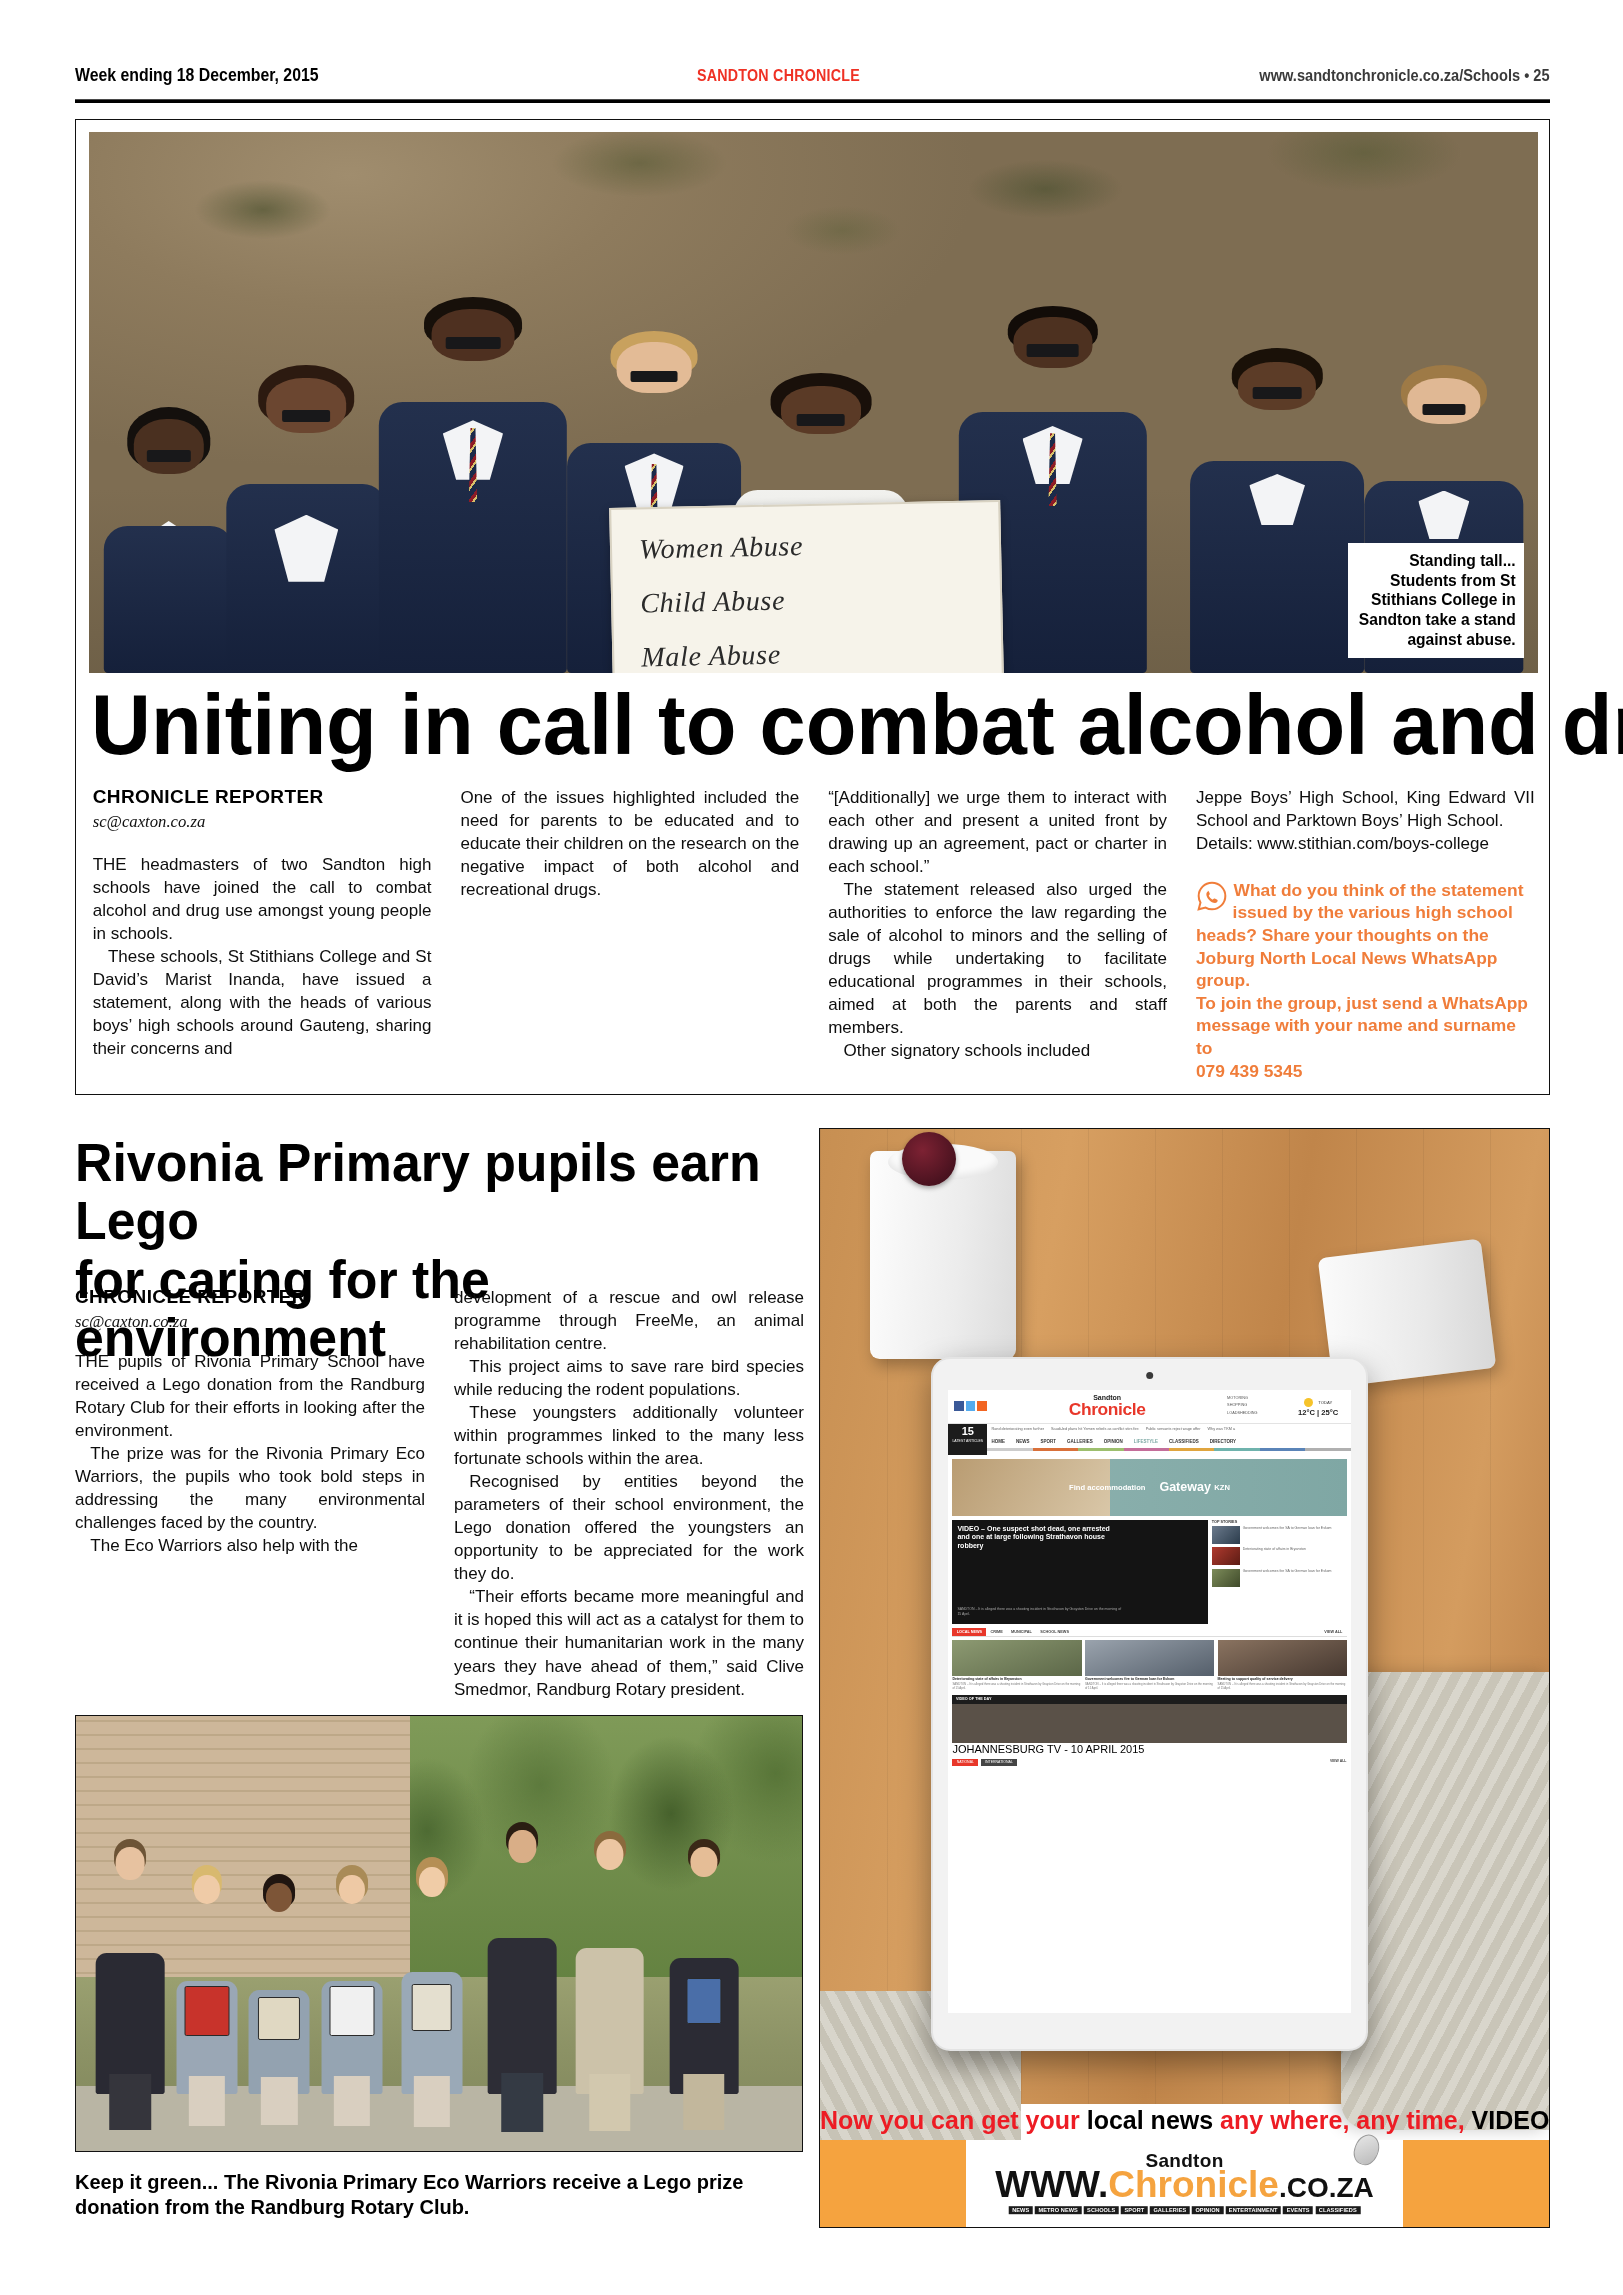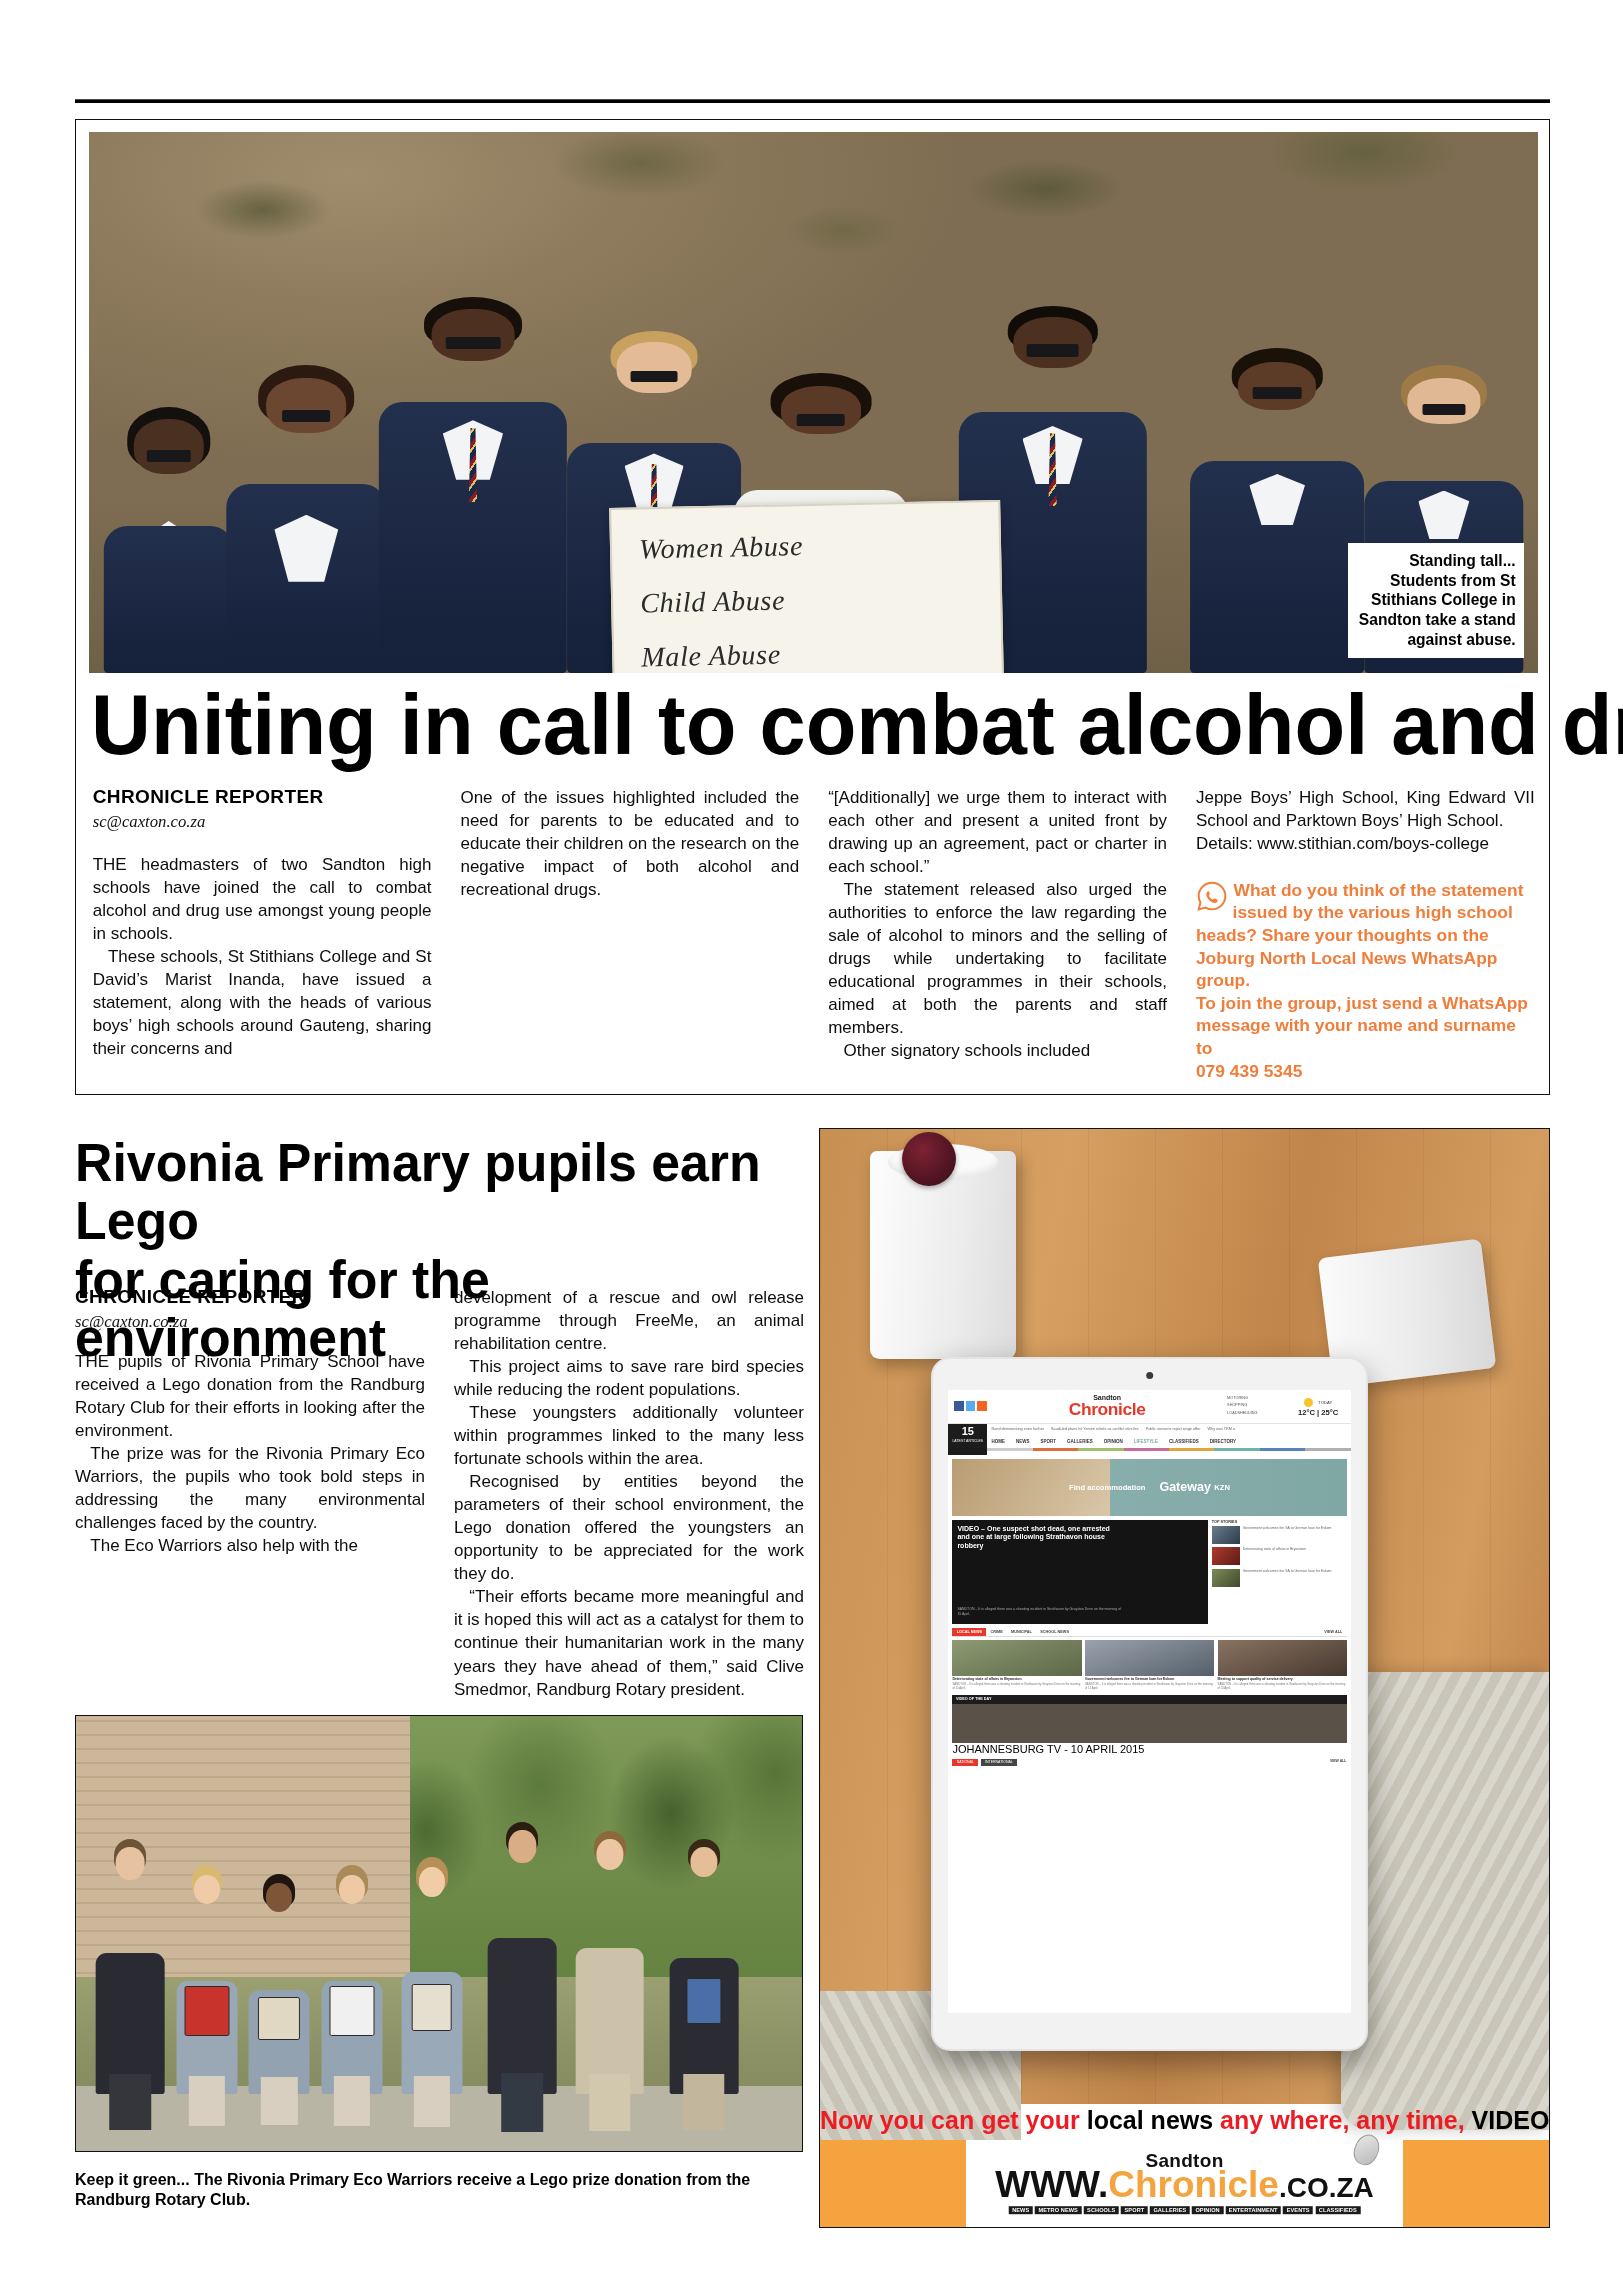--- a/index.html
+++ b/index.html
@@ -213,21 +213,21 @@
     height:22%; background:#d9cfc0;
   }
   .kid .k-box {
     position:absolute; left:50%; transform:translateX(-50%);
     border:1.4px solid #2a2a2a; border-radius:2.1px;
   }
 
   .cap2 {
     position:absolute; left:75px; top:2170px; width:708px;
     font-family:"Liberation Sans Narrow","Liberation Sans",sans-serif;
-    font-weight:700; font-size:16px; line-height:1.26; color:#000;
+    font-weight:700; font-size:20px; line-height:1.26; color:#000;
   }
 
   
   .adpanel {
     position:absolute; left:819px; top:1128px; width:731px; height:1100px;
     border:1.4px solid #111; background:#fff; overflow:hidden;
   }
   .ad-wood {
     position:absolute; left:0; top:0; width:100%; height:975px;
     background:
@@ -373,20 +373,25 @@
     background: linear-gradient(135deg,#e8e8e8,#b9b9b9);
     border-radius: 50% 50% 46% 46%; border:0.7px solid #9a9a9a;
     transform: rotate(22deg);
   }
 </style>
 </head>
 <body>
 
 <div class="page">
 
+  <div class="masthead">
+    <div class="mast-left">Week ending 18 December, 2015</div>
+    <div class="mast-center">SANDTON CHRONICLE</div>
+    <div class="mast-right">www.sandtonchronicle.co.za/Schools • 25</div>
+  </div>
   <div class="mast-rule"></div>
 
   <div class="art1-box">
 
     <div class="lead-photo">
       <div class="lp-sky"></div>
       <div class="lp-scrub"></div>
       <div class="lp-dirt"></div>
 
       <div class="students">

